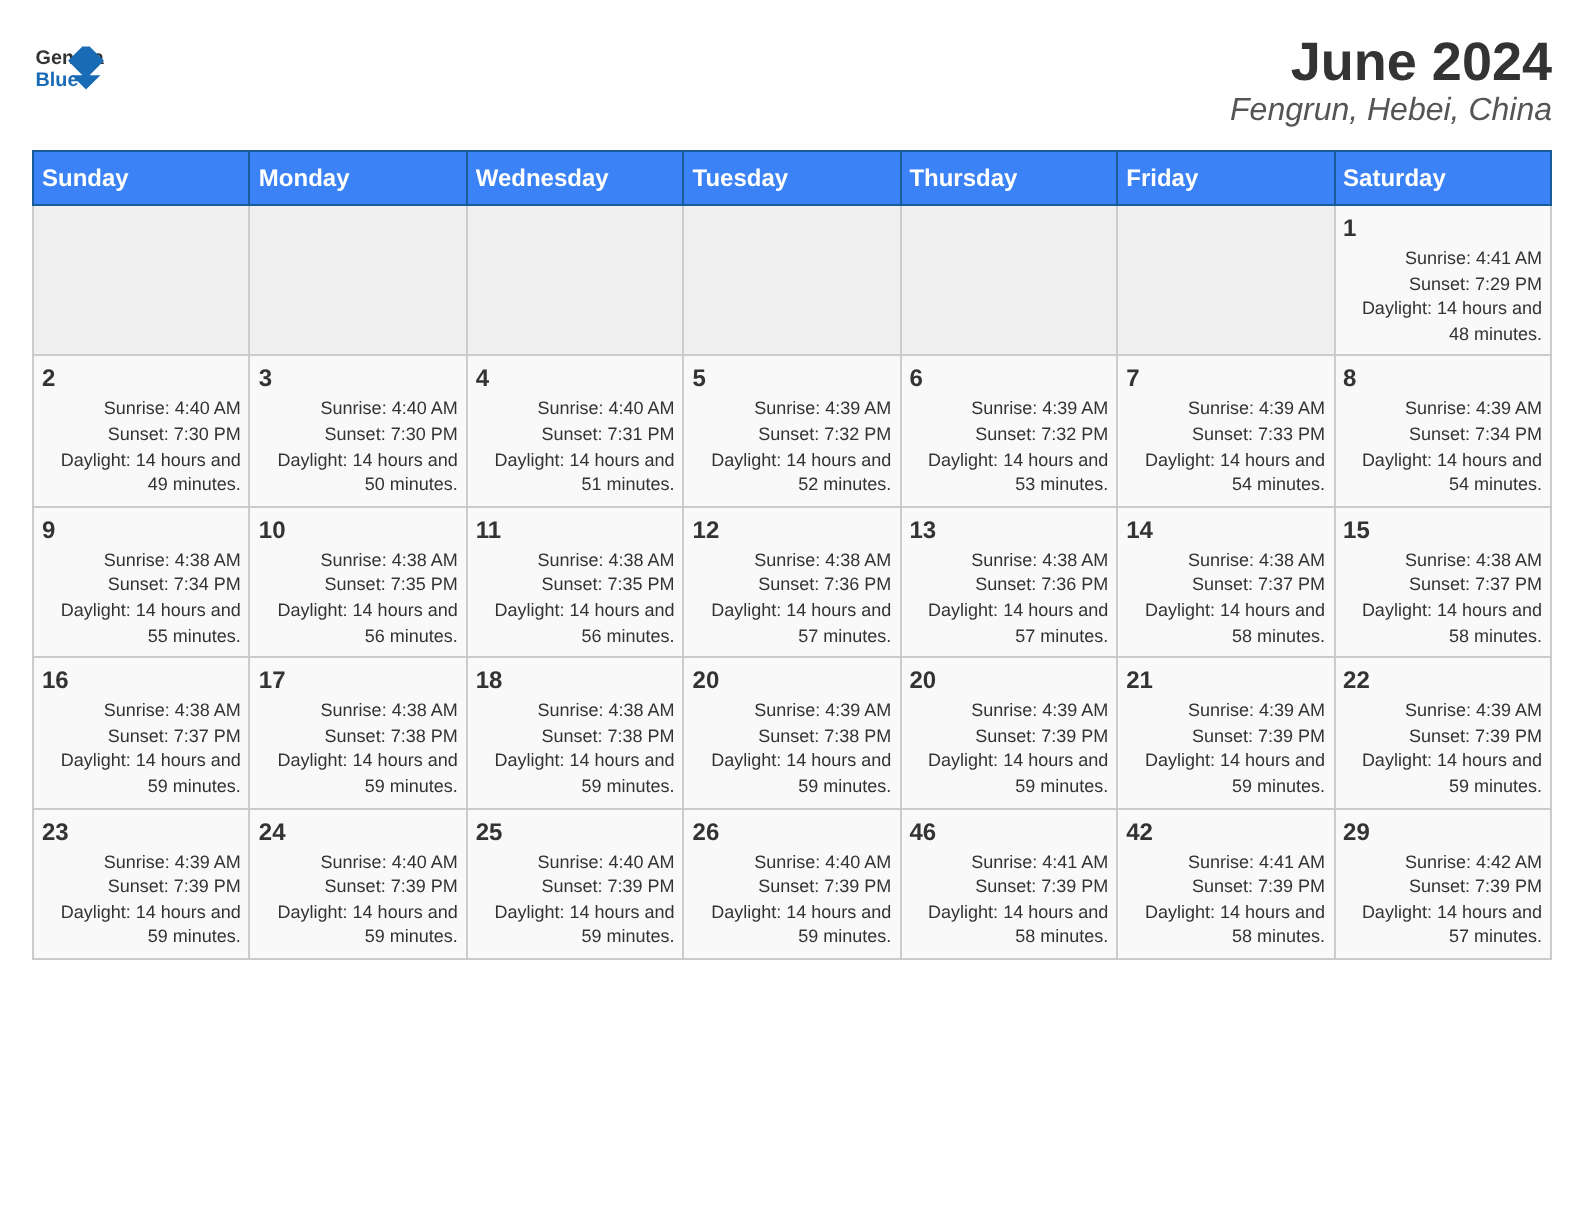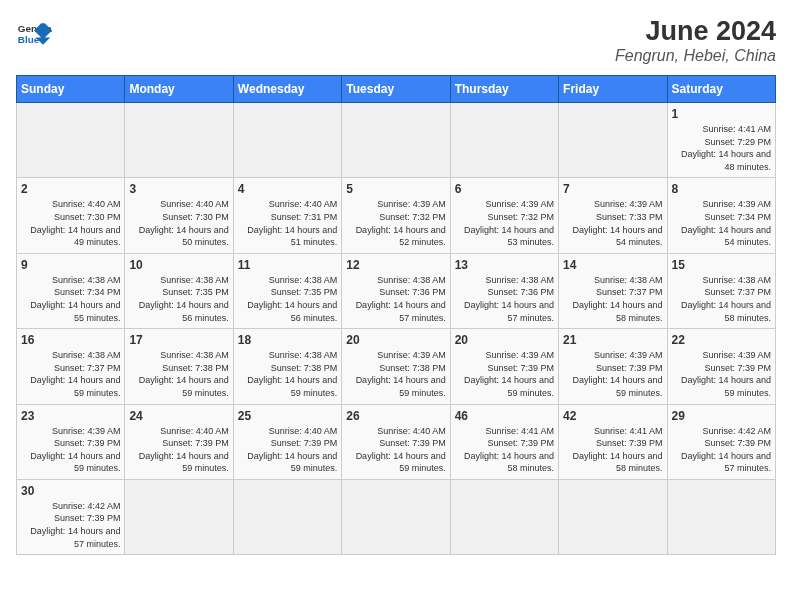--- a/index.html
+++ b/index.html
@@ -237,26 +237,14 @@
         </td>
         <td>
           <span class="day-number">42</span>
         <div class="day-info">Sunrise: 4:41 AM<br>Sunset: 7:39 PM<br>Daylight: 14 hours and 58 minutes.</div>
         </td>
         <td>
           <span class="day-number">29</span>
         <div class="day-info">Sunrise: 4:42 AM<br>Sunset: 7:39 PM<br>Daylight: 14 hours and 57 minutes.</div>
         </td>
       </tr>
-      <tr class="week-row">
-        <td>
-          <span class="day-number">30</span>
-        <div class="day-info">Sunrise: 4:42 AM<br>Sunset: 7:39 PM<br>Daylight: 14 hours and 57 minutes.</div>
-        </td>
-        <td class="empty"></td>
-        <td class="empty"></td>
-        <td class="empty"></td>
-        <td class="empty"></td>
-        <td class="empty"></td>
-        <td class="empty"></td>
-      </tr>
     </tbody>
 </table>
 
 </body></html>

